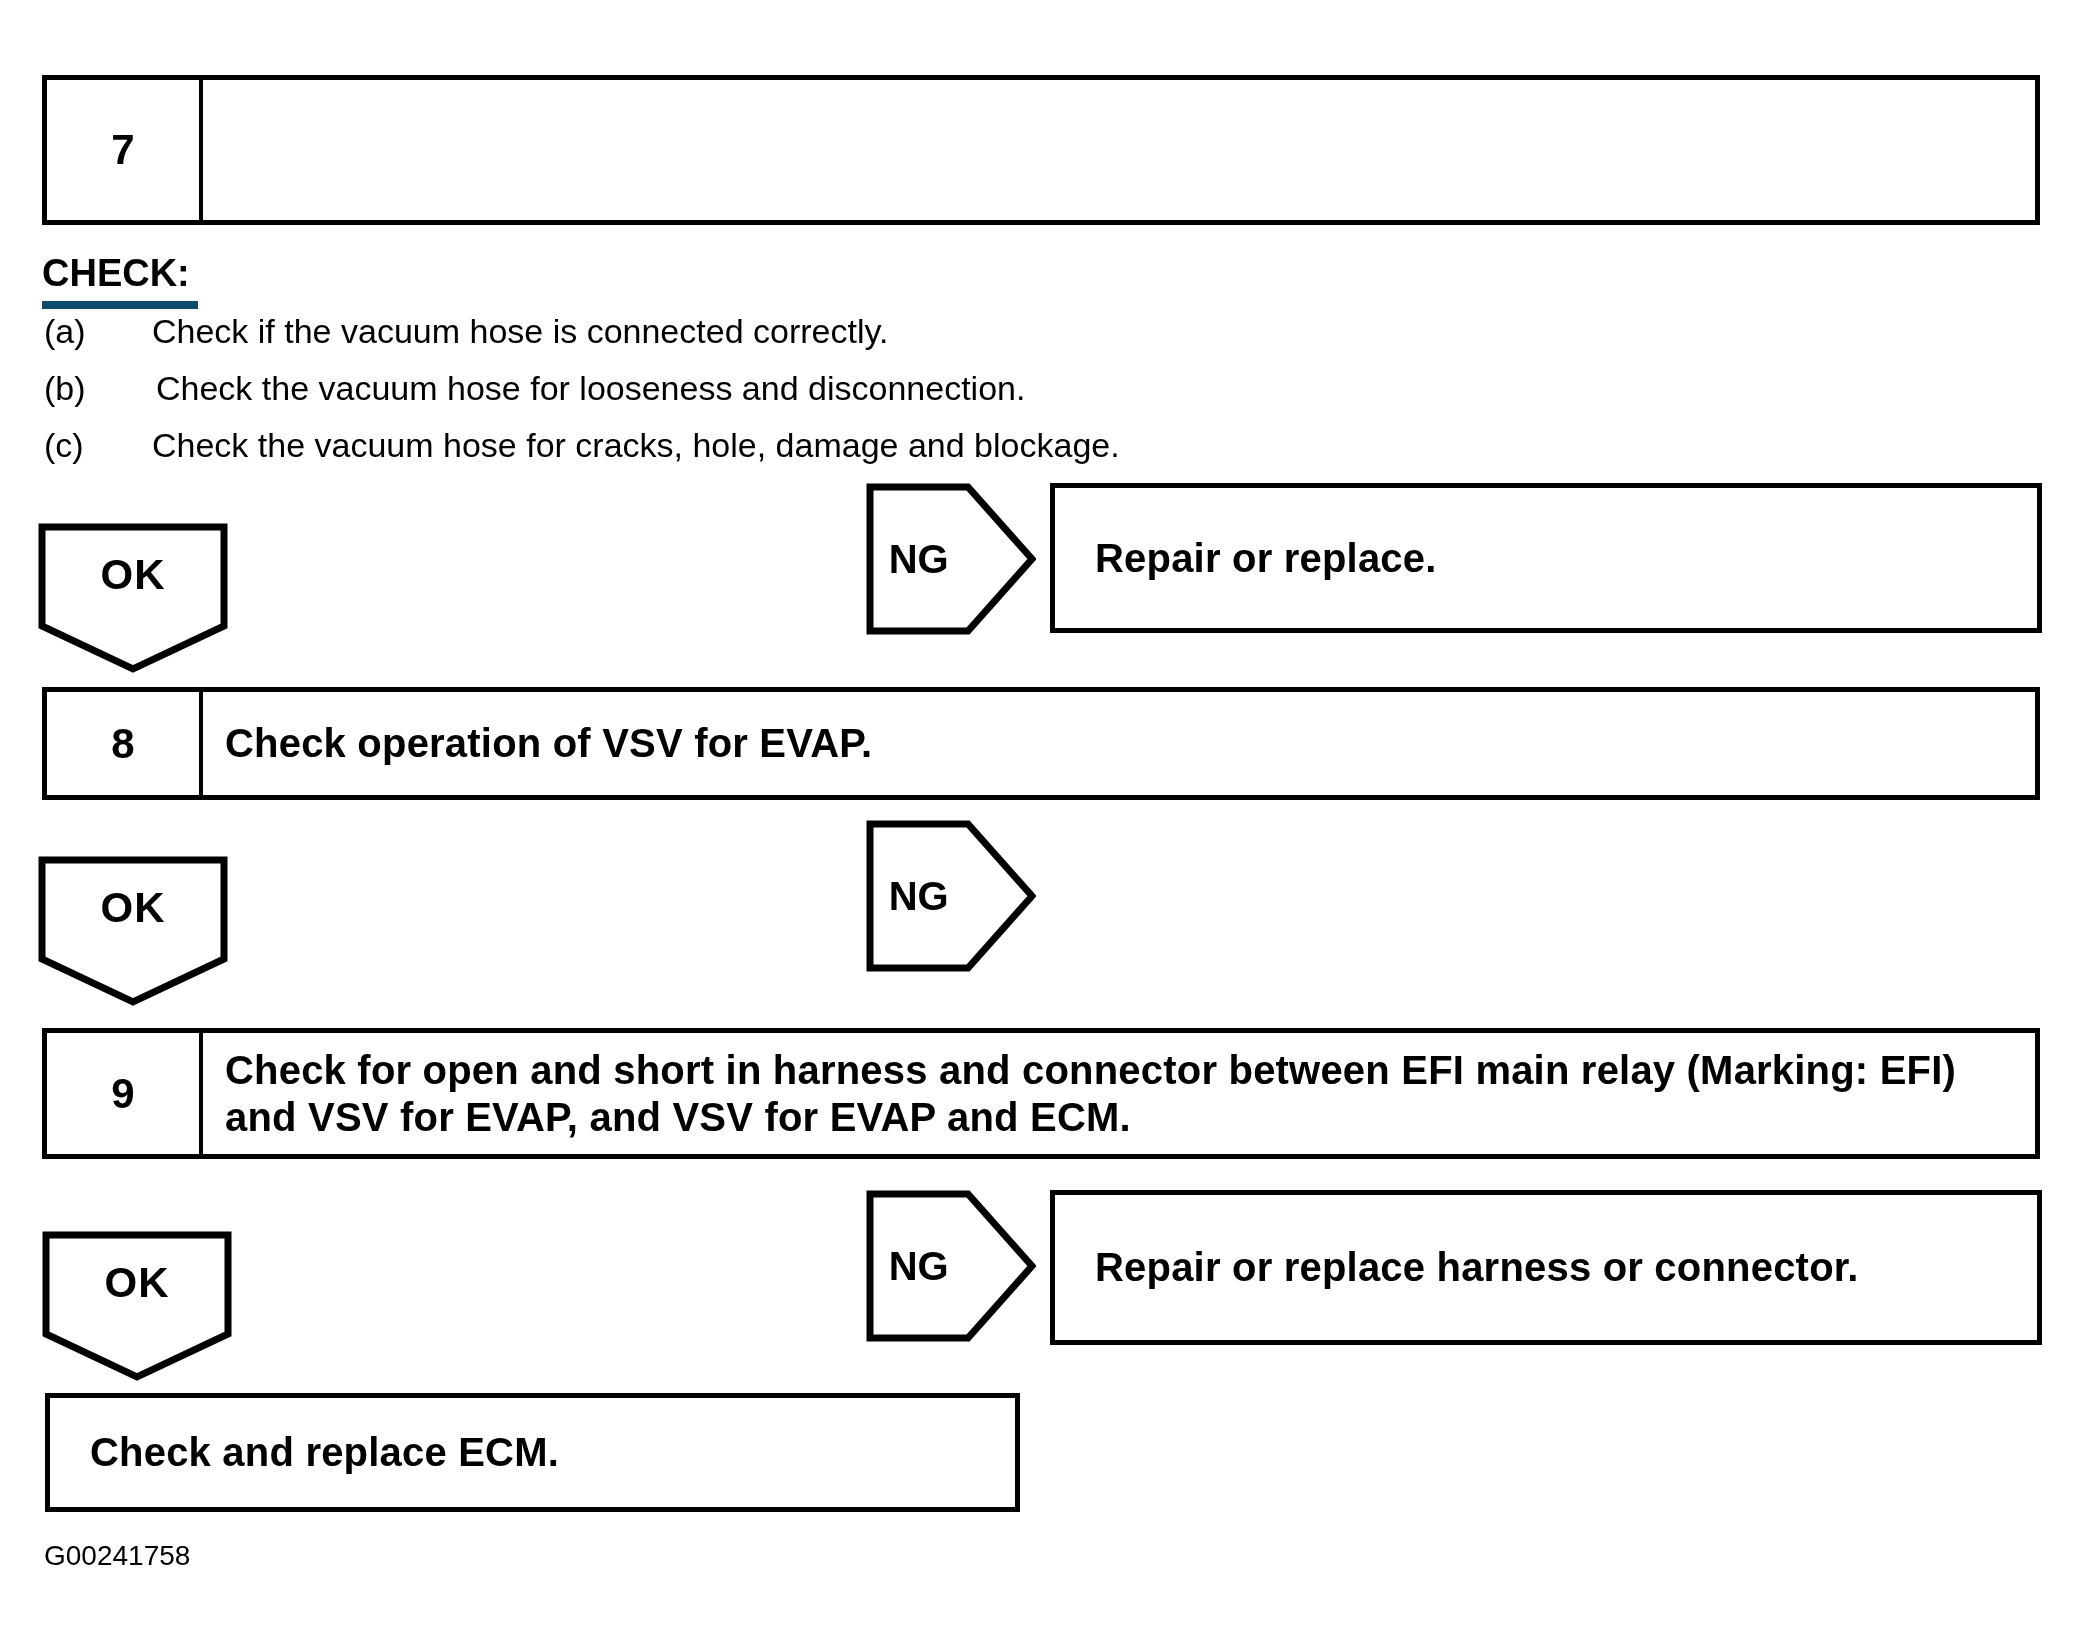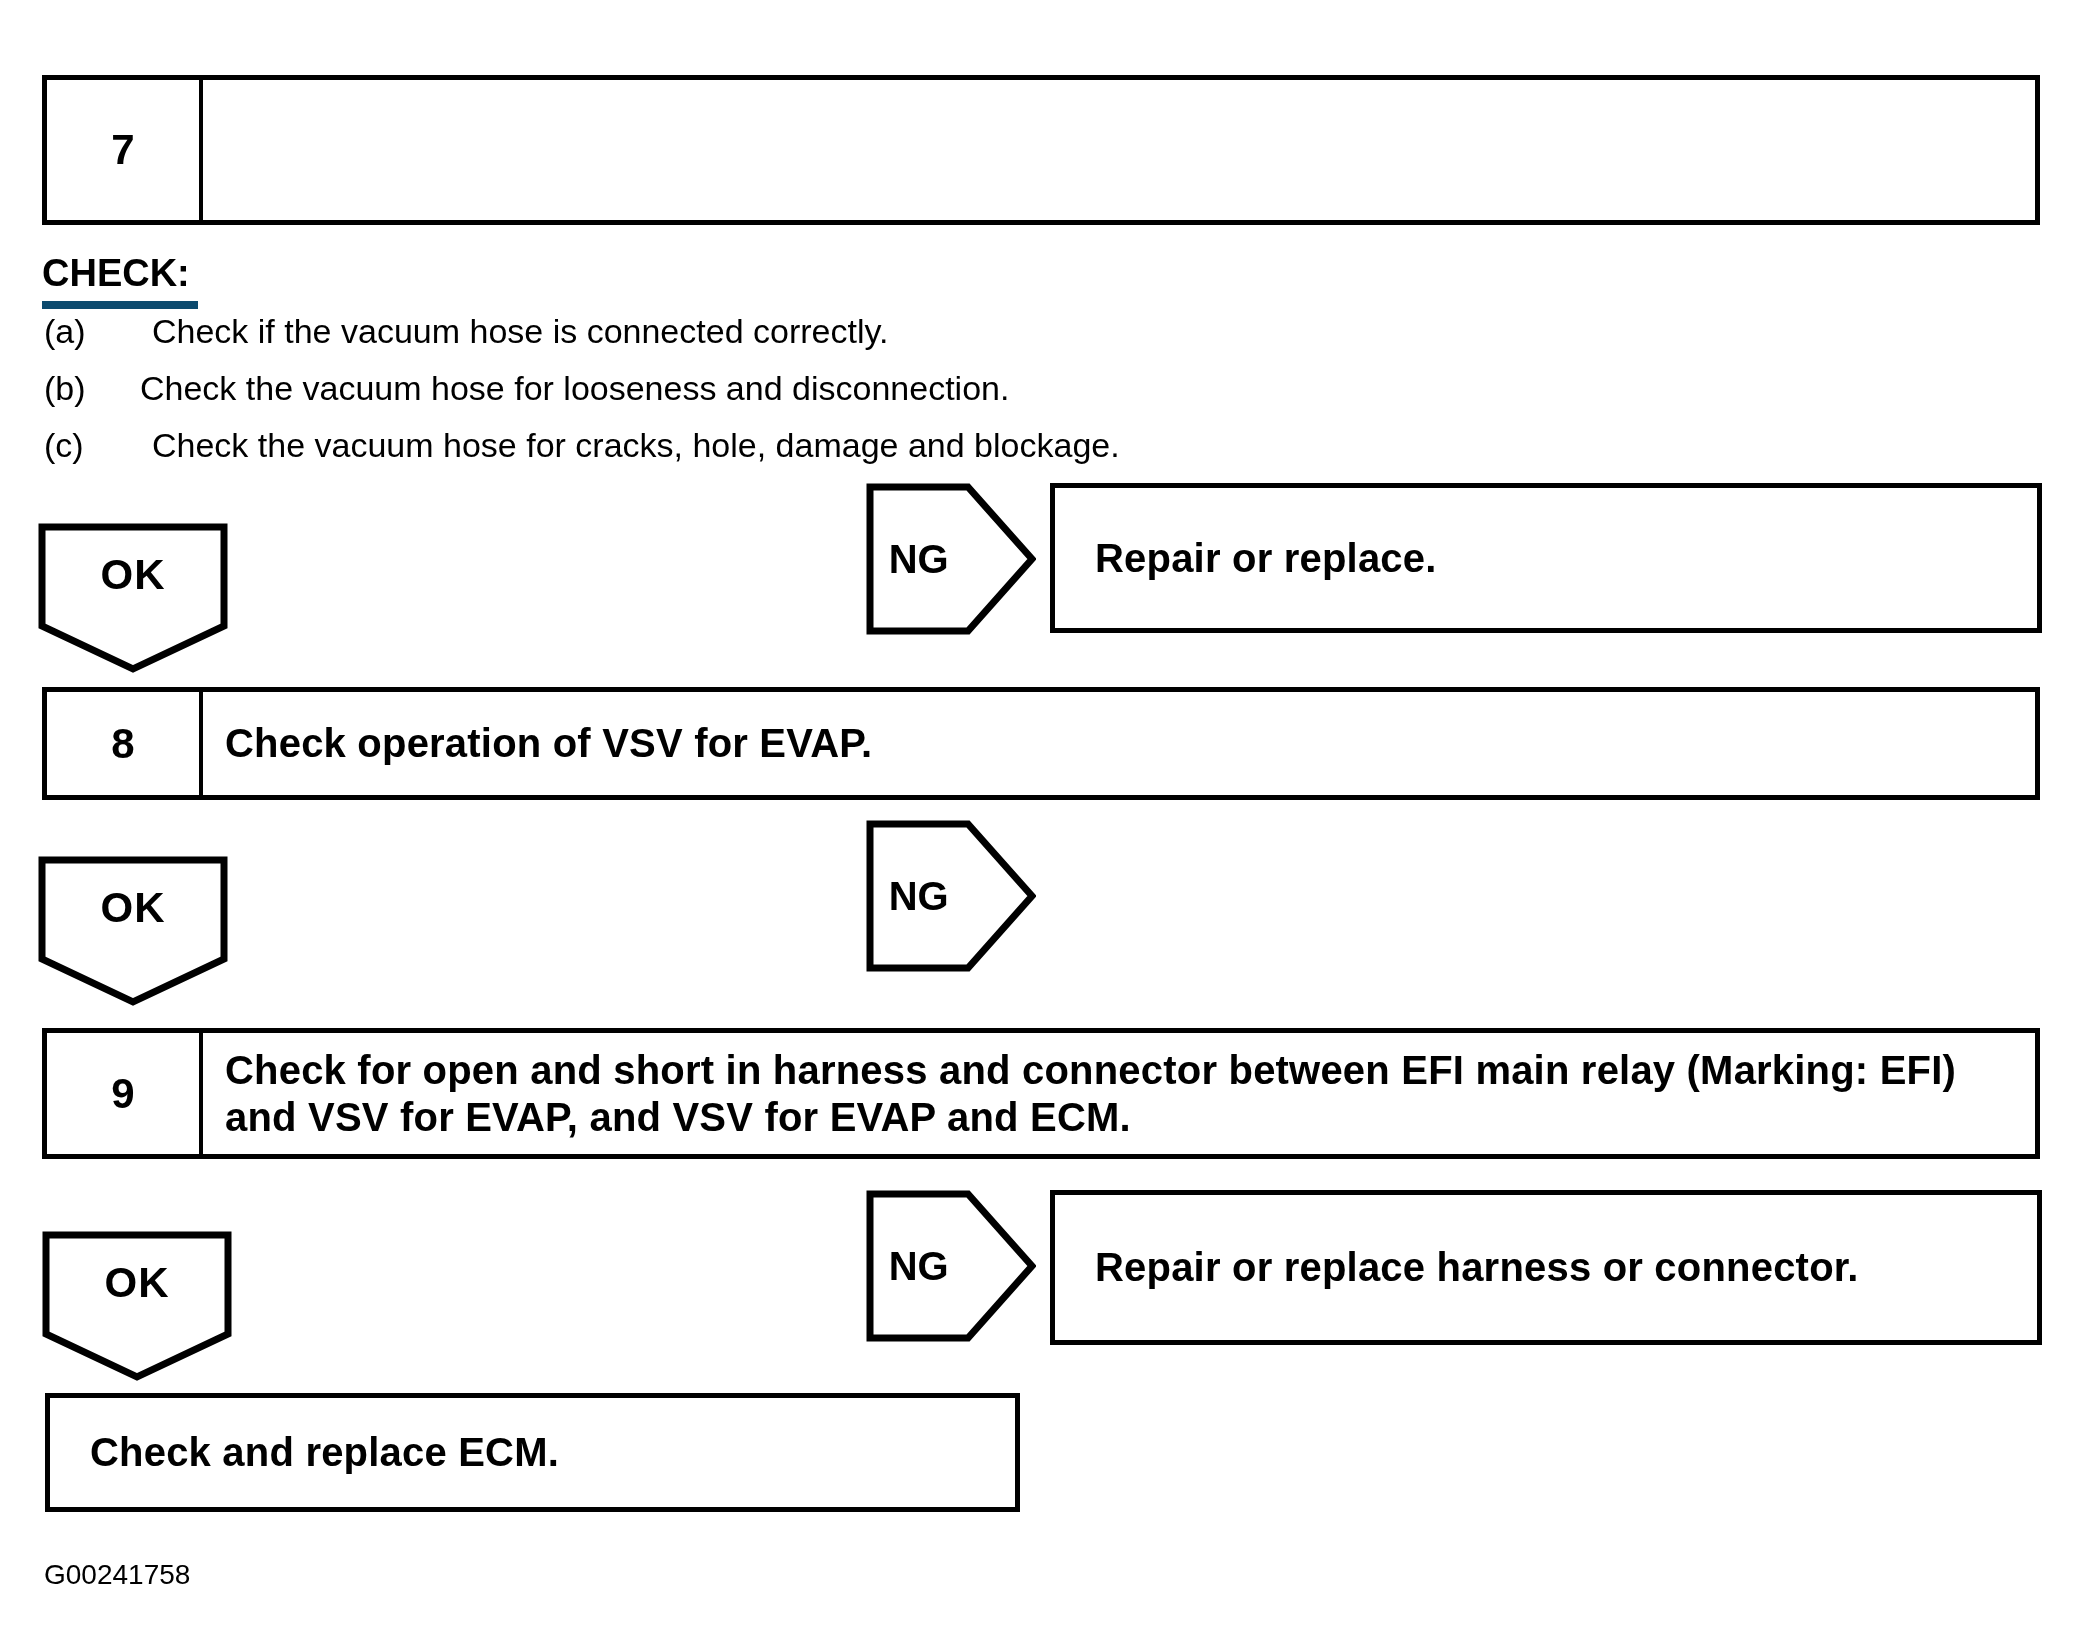--- a/index.html
+++ b/index.html
@@ -114,21 +114,20 @@
     font-size: 40px;
     font-weight: bold;
     background: #fff;
     box-sizing: border-box;
     letter-spacing: 0.2px;
   }
 
   .footer-code {
     font-size: 28px;
     font-weight: normal;
-    margin-top: 19px;
   }
 </style>
 </head>
 <body>
 
 <div id="page">
 
   <div class="abs step-box" style="left:42px; top:75px; width:1998px; height:150px;">
     <div class="step-num-cell">
       <span class="step-num">7</span>
@@ -136,21 +135,21 @@
   </div>
 
   <div class="abs" style="left:42px; top:252px;">
     <span class="check-heading">CHECK:</span>
   </div>
 
   <div class="abs check-item-label" style="left:44px; top:312px;">(a)</div>
   <div class="abs check-item-text" style="left:152px; top:312px;">Check if the vacuum hose is connected correctly.</div>
 
   <div class="abs check-item-label" style="left:44px; top:369px;">(b)</div>
-  <div class="abs check-item-text" style="left:140px; top:369px;">Check the vacuum hose for looseness and disconnection.</div>
+  <div class="abs check-item-text" style="left:156px; top:369px;">Check the vacuum hose for looseness and disconnection.</div>
 
   <div class="abs check-item-label" style="left:44px; top:426px;">(c)</div>
   <div class="abs check-item-text" style="left:152px; top:426px;">Check the vacuum hose for cracks, hole, damage and blockage.</div>
 
   <div class="abs ok-connector" style="left:38px; top:523px;">
     <svg width="190" height="150" viewBox="0 0 190 150">
       <polygon points="4,4 186,4 186,103 95,146 4,103" fill="#ffffff" stroke="#000000" stroke-width="7"></polygon>
     </svg>
     <span class="ok-label">OK</span>
   </div>

